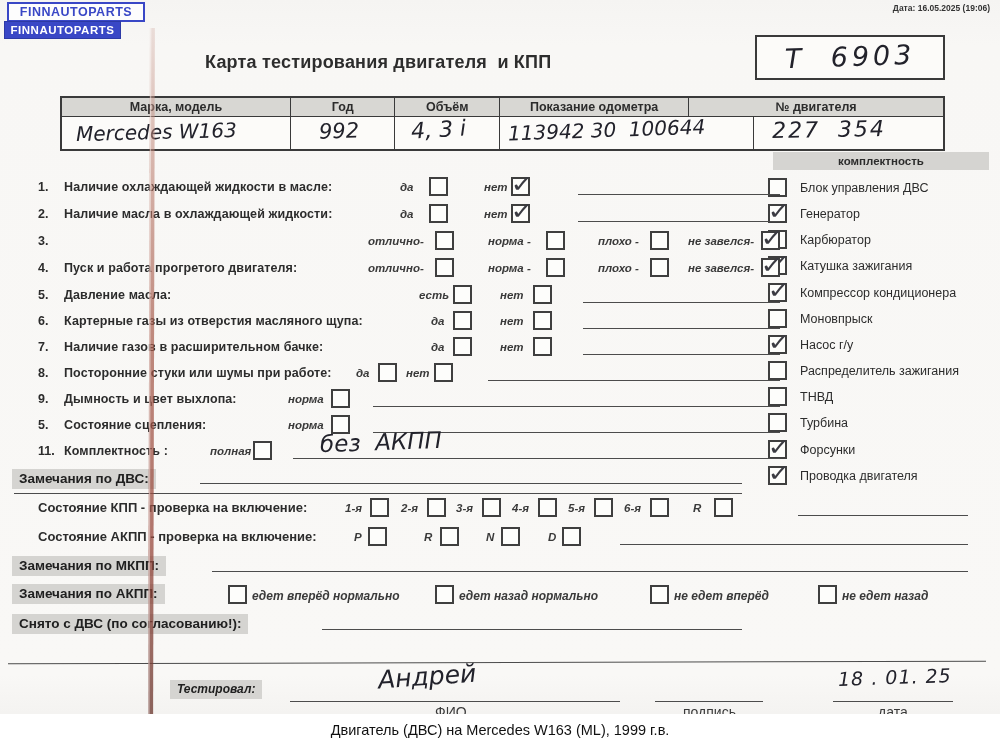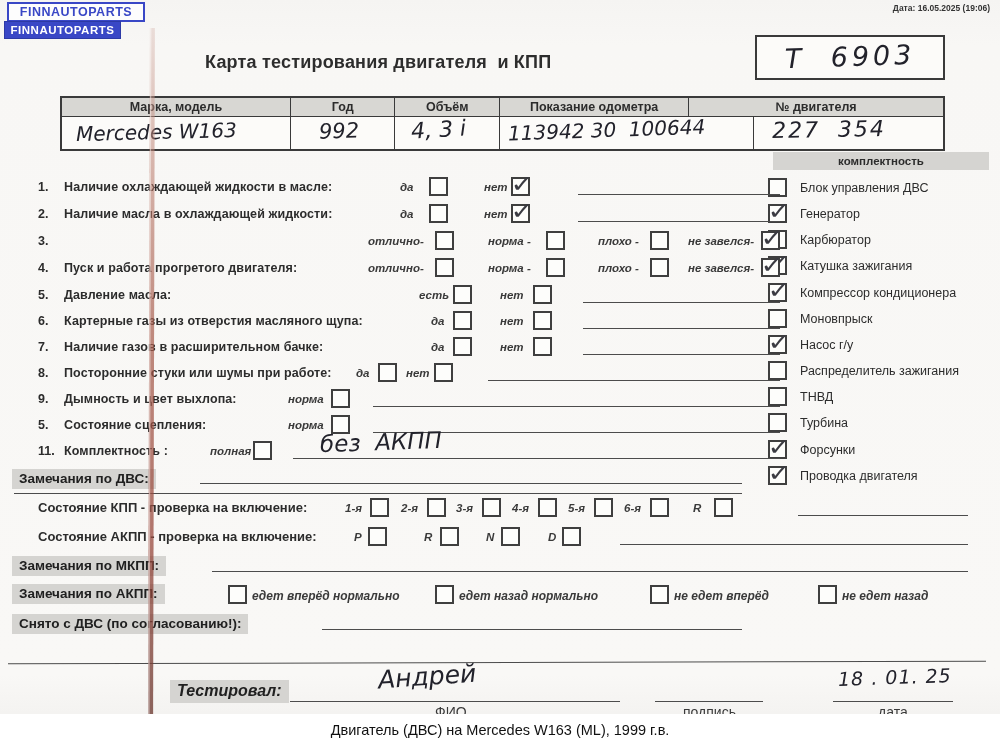--- a/index.html
+++ b/index.html
@@ -277,21 +277,21 @@
       <i class="opt" style="left:674px;font-size:12px;">не едет вперёд</i>
     <span class="cb" style="left:818px"></span>
       <i class="opt" style="left:842px;font-size:12px;">не едет назад</i>
   </div>
 
   <div class="glabel" style="left:12px;top:614px;">Снято с ДВС (по согласованию!):</div>
   <div class="ln" style="left:322px;top:629px;width:420px;"></div>
 
   <div class="ln" style="left:8px;top:662px;width:978px;transform:rotate(-0.15deg);"></div>
 
-  <div class="glabel" style="left:170px;top:680px;font-style:italic;font-size:16px;">Тестировал:</div>
+  <div class="glabel" style="left:170px;top:680px;font-style:italic;font-size:12px;">Тестировал:</div>
   <span class="hw" style="position:absolute;left:378px;top:662px;font-size:25px;transform:rotate(-4deg);">Андрей</span>
   <div class="ln" style="left:290px;top:701px;width:330px;"></div>
   <div class="small-label" style="left:435px;top:704px;">ФИО</div>
   <div class="ln" style="left:655px;top:701px;width:108px;"></div>
   <div class="small-label" style="left:683px;top:704px;">подпись</div>
   <span class="hw" style="position:absolute;left:838px;top:666px;font-size:19px;transform:rotate(-2deg);letter-spacing:1px;">18 . 01. 25</span>
   <div class="ln" style="left:833px;top:701px;width:120px;"></div>
   <div class="small-label" style="left:878px;top:704px;">дата</div>
 
   <div class="crease"></div>

